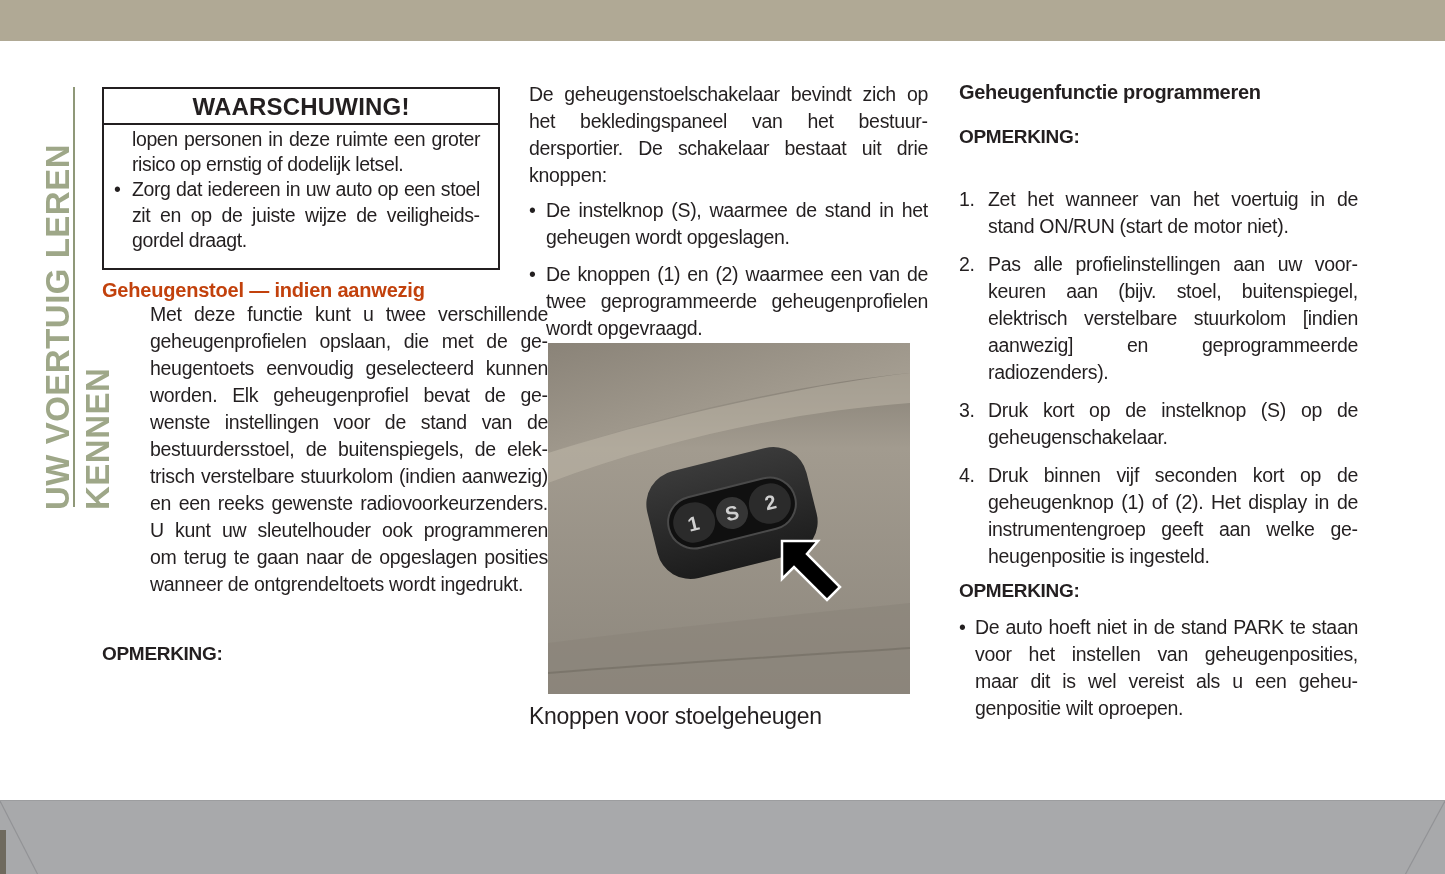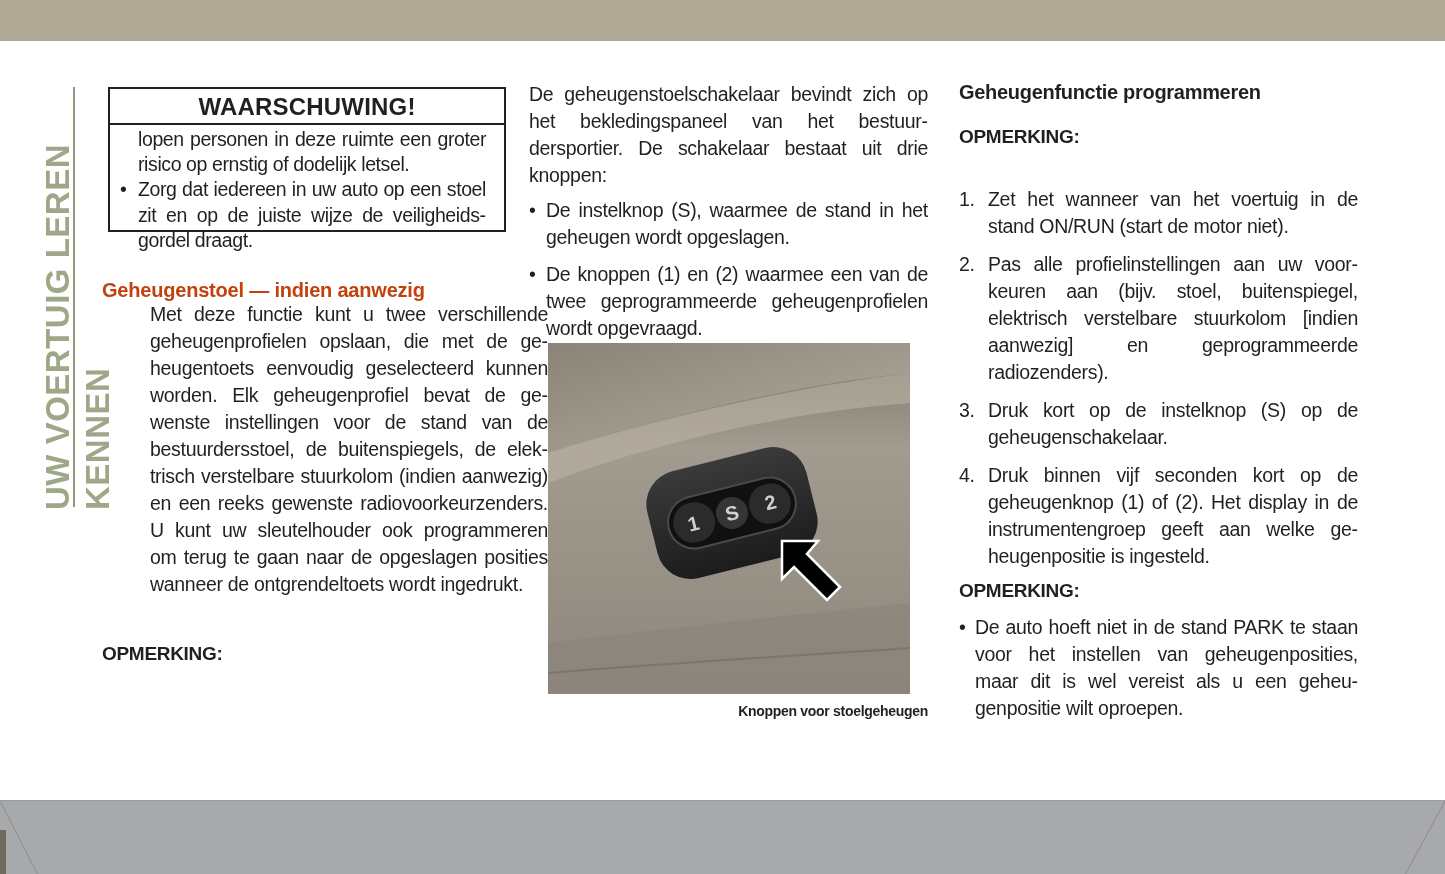--- a/index.html
+++ b/index.html
@@ -21,41 +21,41 @@
     font-size: 33px; letter-spacing: 0.5px; color: #9ea788;
     transform-origin: center; text-align: left; line-height: 40px;
     font-stretch: condensed;
   }
   .side-rule { position: absolute; left: 73px; top: 87px; width: 2px; height: 420px; background: #8f9878; }
 
   .col { position: absolute; top: 80px; font-size: 19.5px; line-height: 27px; font-family: Liberation Sans, sans-serif; letter-spacing: -0.3px; }
 
   .justify { text-align: justify; }
 
-  .warn-box { position: absolute; left: 108px; top: 87px; width: 398px; height: 145px; border: 2.5px solid #231f20; }
+  .warn-box { position: absolute; left: 102px; top: 87px; width: 398px; height: 183px; border: 2.5px solid #231f20; }
   .warn-title { height: 36px; border-bottom: 2.5px solid #231f20; text-align: center; font-weight: bold; font-size: 24px; line-height: 36px; letter-spacing: 0.2px; font-family: "Liberation Sans", sans-serif; }
   .warn-body { padding: 2px 18px 0 28px; font-size: 19.5px; line-height: 25.2px; letter-spacing: -0.4px; text-align: justify; }
   .bullet-line { position: relative; }
   .bullet-line .dot { position: absolute; left: -18px; top: 0; }
 
   .section-heading { position: absolute; left: 102px; top: 279px; font-family: "Liberation Sans", sans-serif; font-weight: bold; color: #c2410c; font-size: 20px; letter-spacing: -0.2px; }
 
   .p-block { position: absolute; }
   .note-label { font-weight: bold; font-size: 19px; letter-spacing: -0.3px; }
 
   .col1-para { left: 102px; top: 301px; width: 398px; margin-left: 48px; }
   .col1-note { left: 102px; top: 640px; width: 398px; }
 
   .col2-intro { left: 529px; top: 81px; width: 399px; }
   .col2-bullets { left: 529px; top: 197px; width: 399px; }
   .b-item { position: relative; padding-left: 17px; margin-bottom: 10px; }
   .b-item .dot { position: absolute; left: 0; top: 0; }
 
   .photo { position: absolute; left: 548px; top: 343px; width: 362px; height: 351px; overflow: hidden; background: #928b80; }
-  .photo-caption { position: absolute; left: 529px; top: 703px; width: 399px; text-align: right; font-weight: bold; font-size: 14px; letter-spacing: -0.3px; }
+  .photo-caption { position: absolute; left: 529px; top: 703px; width: 399px; text-align: left; font-weight: normal; font-size: 23px; letter-spacing: -0.3px; }
 
   .col3-heading { position: absolute; left: 959px; top: 81px; font-weight: bold; font-size: 20px; letter-spacing: -0.3px; text-align: right; }
   .col3-note1 { left: 959px; top: 123px; width: 399px; }
   .col3-steps { left: 959px; top: 186px; width: 399px; }
   .step { position: relative; padding-left: 29px; margin-bottom: 11px; }
   .step .num { position: absolute; left: 0; top: 0; }
   .col3-note2 { left: 959px; top: 577px; width: 399px; }
   .col3-bullet { left: 959px; top: 614px; width: 399px; }
   .col3-bullet .b-item { padding-left: 16px; }
 </style>

